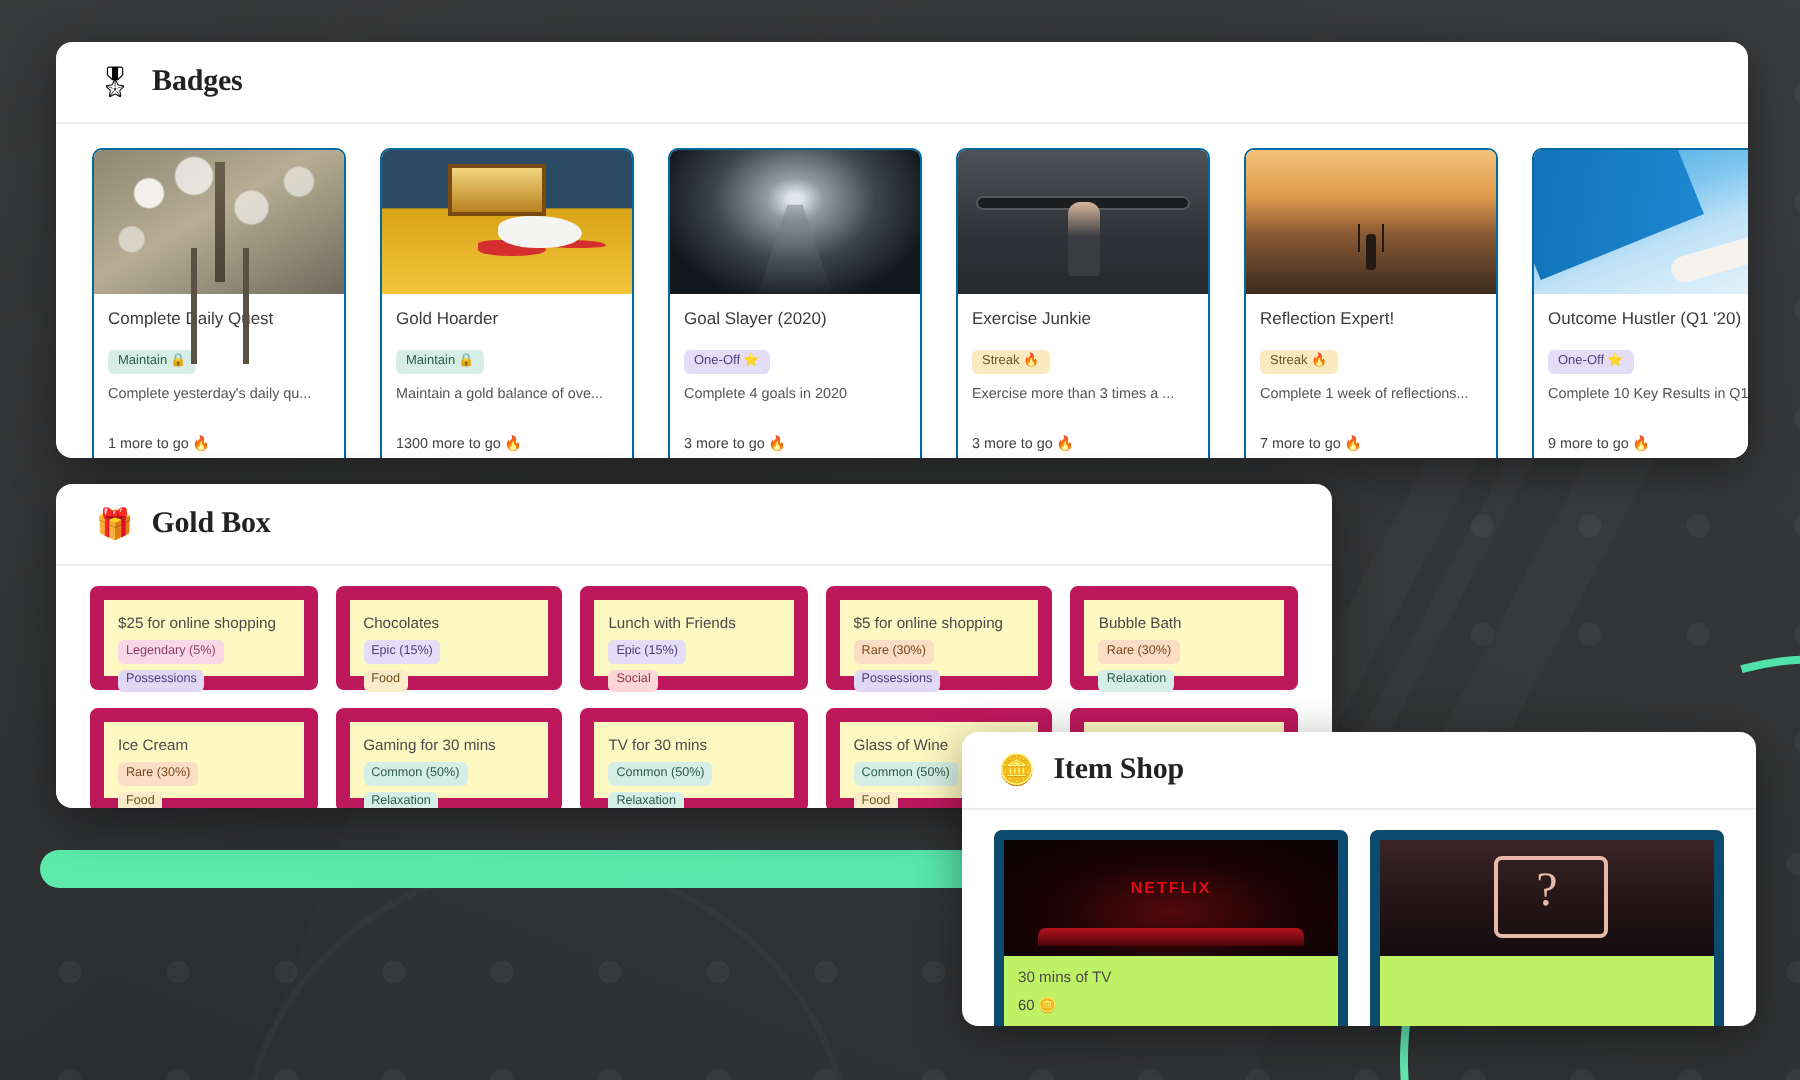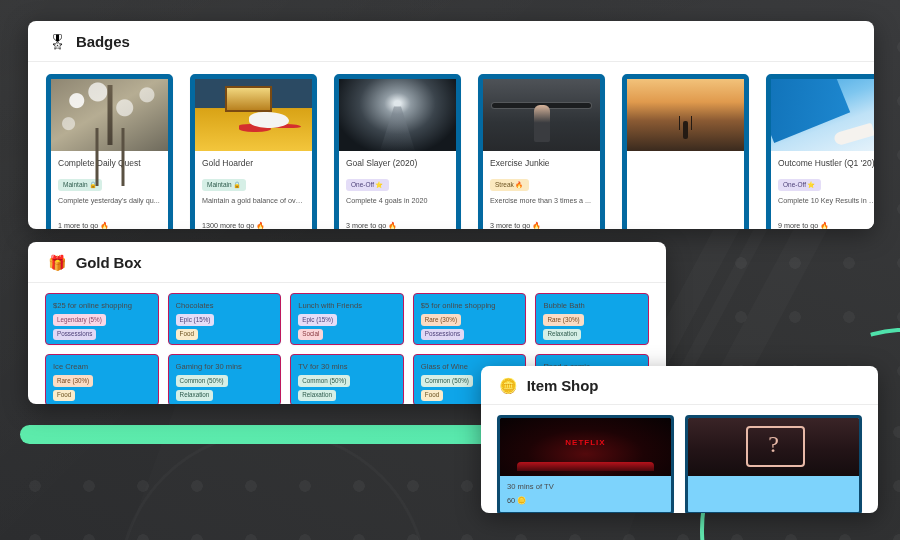--- a/index.html
+++ b/index.html
@@ -81,32 +81,33 @@
   }
   .panel-head {
     display:flex; align-items:center; gap:9px;
     padding:13px 22px 12px 22px;
     border-bottom:1px solid #ececec;
   }
   .panel-head .glyph { font-size:15px; line-height:1; }
   .panel-title {
     font-size:15px; font-weight:bold; color:#222;
     letter-spacing:-0.1px;
+    font-family:Liberation Serif, serif;
   }
 
   
   #badges-panel { left:28px; top:21px; width:846px; height:208px; }
   #badges-panel .panel-head { padding:12px 20px 11px 20px; }
   .badge-row {
     display:flex; gap:17px; padding:12px 18px 0 18px;
   }
   .badge-card {
     width:127px; flex:0 0 127px;
     background:#fff;
-    border:5px solid #0369a1;
+    border:1px solid #0369a1;
     border-radius:5px;
     overflow:hidden;
     box-shadow:0 1px 2px rgba(0,0,0,0.05);
   }
   .badge-img { height:72px; width:100%; }
   .badge-body { padding:7px 7px 8px 7px; }
   .badge-name {
     font-size:8.5px; color:#3b3b3b; margin-bottom:5px;
     white-space:nowrap; overflow:hidden; text-overflow:ellipsis;
   }
@@ -203,39 +204,39 @@
   }
 
   
   #loot-panel { left:28px; top:242px; width:638px; height:162px; }
   #loot-panel .panel-head { padding:12px 20px 11px 20px; }
   .loot-grid {
     display:grid; grid-template-columns:repeat(5,1fr);
     gap:9px; padding:10px 17px 0 17px;
   }
   .loot-card {
-    background:#0ea5e9; border:1px solid #be185d; border-radius:4px;
+    background:#fef9c3; border:7px solid #be185d; border-radius:4px;
     padding:7px 7px 8px 7px; height:52px;
     box-shadow:0 1px 2px rgba(0,0,0,0.04);
   }
   .loot-name {
     font-size:7.6px; color:#4a4a4a; margin-bottom:4px;
     white-space:nowrap; overflow:hidden; text-overflow:ellipsis;
   }
   .loot-chip {
     display:block; width:max-content; font-size:6.3px;
     padding:1.5px 4px; border-radius:3px; margin-bottom:3px; line-height:1.35;
   }
 
   
   #shop-panel { left:481px; top:366px; width:397px; height:147px; }
   #shop-panel .panel-head { padding:11px 18px 10px 18px; }
   .shop-row { display:flex; gap:11px; padding:10px 16px 0 16px; }
   .shop-card {
-    flex:1; background:#7dd3fc; border:3px solid #0c4a6e; border-radius:4px;
+    flex:1; background:#bef264; border:5px solid #0c4a6e; border-radius:4px;
     overflow:hidden; box-shadow:0 1px 2px rgba(0,0,0,0.04);
   }
   .shop-img { height:58px; width:100%; }
   .shop-body { padding:6px 7px 7px 7px; }
   .shop-name {
     font-size:7.6px; color:#4a4a4a; margin-bottom:5px;
     white-space:nowrap; overflow:hidden; text-overflow:ellipsis;
   }
   .shop-price { font-size:7.4px; color:#444; }
 
@@ -316,20 +317,21 @@
       <div class="badge-card">
         <div class="badge-img img-bridge"></div>
         <div class="badge-body"><div class="badge-name">Goal Slayer (2020)</div><span class="chip" style="background:#e4ddf7;color:#4b3f77">One-Off ⭐</span><div class="badge-desc">Complete 4 goals in 2020</div><div class="badge-meta">3 more to go 🔥</div></div>
       </div>
       <div class="badge-card">
         <div class="badge-img img-gym"></div>
         <div class="badge-body"><div class="badge-name">Exercise Junkie</div><span class="chip" style="background:#fbe9c0;color:#6b5220">Streak 🔥</span><div class="badge-desc">Exercise more than 3 times a ...</div><div class="badge-meta">3 more to go 🔥</div></div>
       </div>
       <div class="badge-card">
         <div class="badge-img img-sunset"></div>
+        <div class="badge-body"><div class="badge-name">Reflection Expert!</div><span class="chip" style="background:#fbe9c0;color:#6b5220">Streak 🔥</span><div class="badge-desc">Complete 1 week of reflections...</div><div class="badge-meta">7 more to go 🔥</div></div>
       </div>
       <div class="badge-card">
         <div class="badge-img img-pool"></div>
         <div class="badge-body"><div class="badge-name">Outcome Hustler (Q1 '20)</div><span class="chip" style="background:#e4ddf7;color:#4b3f77">One-Off ⭐</span><div class="badge-desc">Complete 10 Key Results in Q1 ...</div><div class="badge-meta">9 more to go 🔥</div></div>
       </div>
     </div>
 </section>
 
 <section class="panel" id="loot-panel">
   <div class="panel-head">

